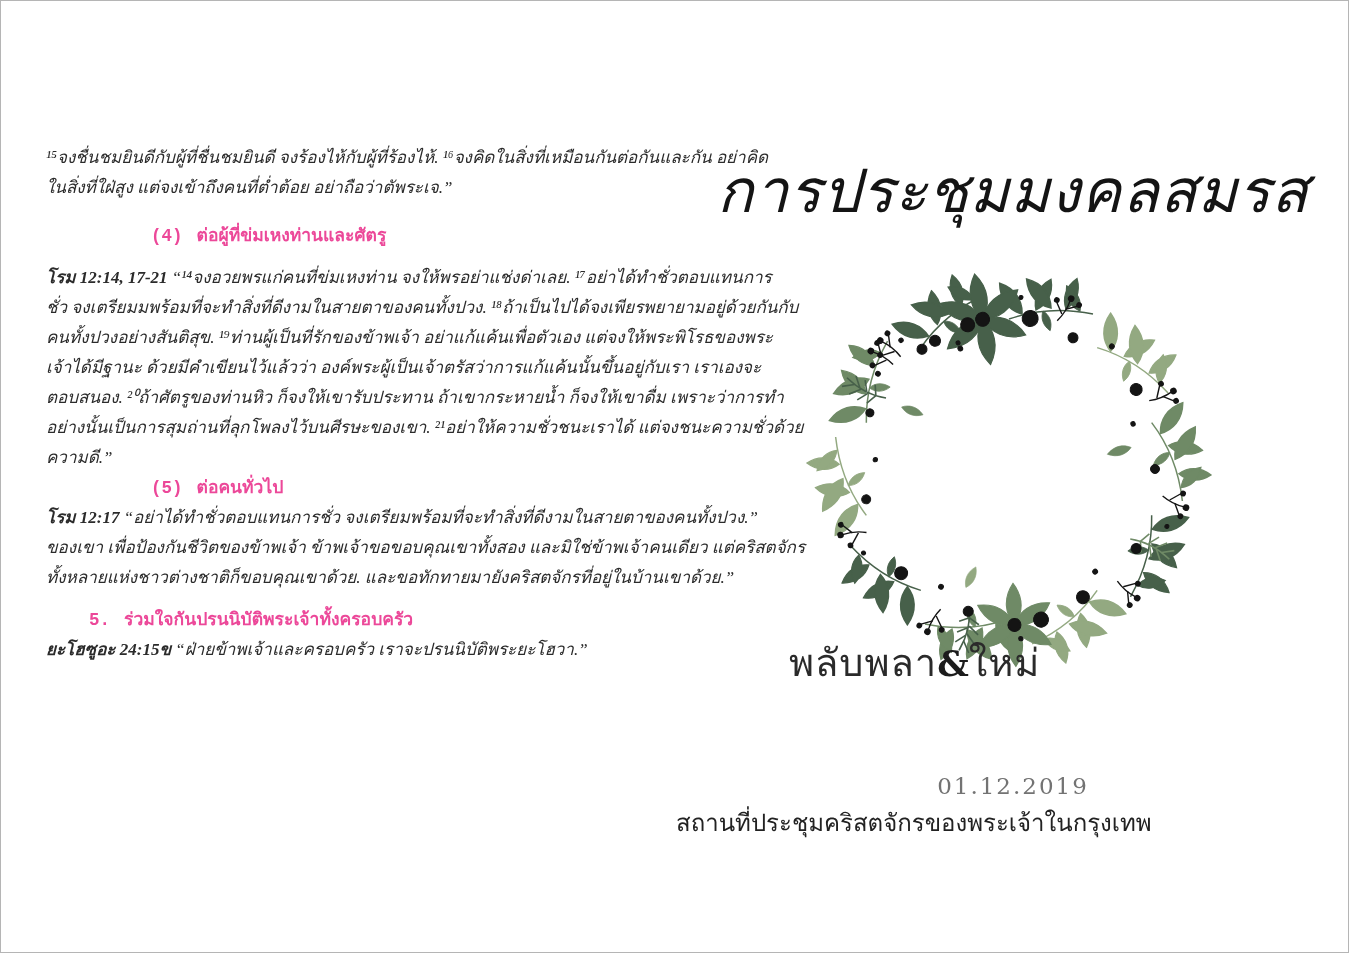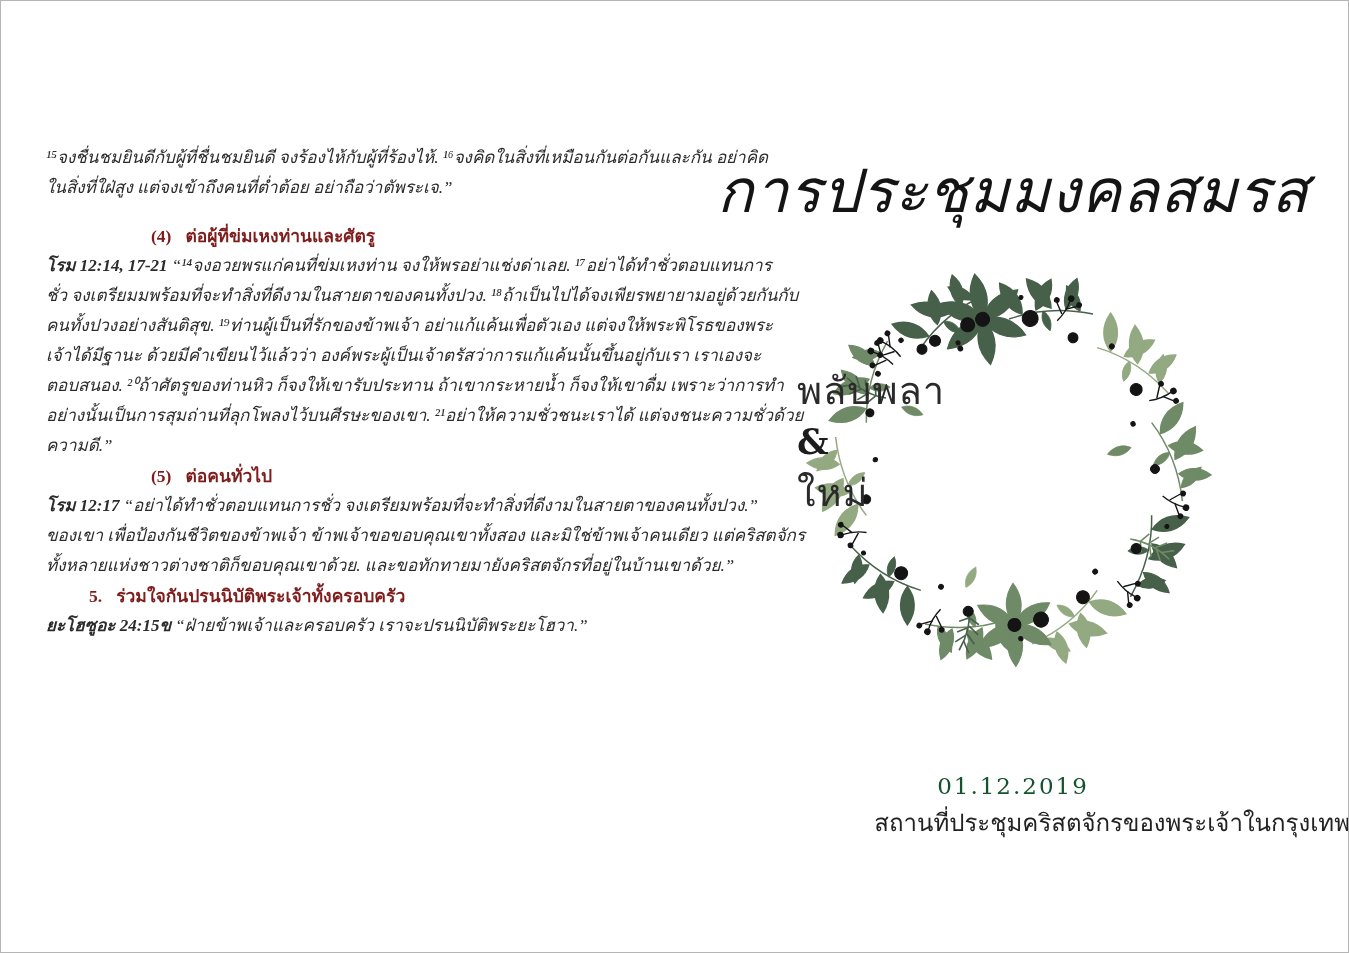--- a/index.html
+++ b/index.html
@@ -7,50 +7,51 @@
     position:relative; width:1349px; height:953px; box-sizing:border-box;
     border:1px solid #b5b5b5; background:#ffffff; overflow:hidden;
     font-family:"Liberation Serif", serif; color:#262626;
   }
   
   .left-col { position:absolute; left:45px; top:142px; width:600px; }
   .para { margin:0; }
   .line { white-space:nowrap; font-size:17px; line-height:30px; font-style:italic; color:#2b2b2b; }
   .ref  { font-weight:bold; font-style:italic; }
   .heading {
-    font-style:normal; font-weight:bold; font-size:17.5px; line-height:30px; color:#7f1d1d;
+    font-style:normal; font-weight:bold; font-size:17.5px; line-height:30px; color:#ec4899;
     white-space:nowrap;
+    font-family:Liberation Mono, monospace;
   }
   .heading .hnum { display:inline-block; }
   .heading .hlabel { display:inline-block; margin-left:14px; }
   .indent-paren { padding-left:105px; }
   .indent-num   { padding-left:43px; }
-  .mt18 { margin-top:18px; } .mt12 { margin-top:0; } .mt8 { }
+  .mt18 { margin-top:18px; } .mt12 { margin-top:12px; } .mt8 { }
   
   .right-col { position:absolute; left:675px; top:0; width:674px; height:953px; }
   .cover-title {
     position:absolute; top:142px; left:0; width:100%; text-align:center;
     font-family:"DejaVu Serif", serif; font-style:italic; font-weight:500;
     font-size:60px; letter-spacing:1px; color:#141414;
   }
   .wreath-wrap { position:absolute; top:248px; left:113px; width:440px; height:440px; }
   .wreath-wrap svg { display:block; }
   .names {
-    position:absolute; left:8px; top:0; width:440px; height:440px;
-    display:flex; flex-direction:column; align-items:flex-start; box-sizing:border-box;
+    position:absolute; left:0; top:0; width:440px; height:440px;
+    display:flex; flex-direction:row; align-items:flex-end; box-sizing:border-box;
     padding-top:116px; font-family:"DejaVu Sans", sans-serif; color:#2a2a2a;
   }
   .name-line { font-size:38px; line-height:52px; letter-spacing:1px; }
   .amp { font-family:"DejaVu Serif", serif; font-weight:bold; font-size:35px; line-height:50px; color:#1c1c1c; }
   .cover-date {
     position:absolute; top:772px; left:0; width:100%; text-align:center;
-    font-family:"DejaVu Serif", serif; font-size:23px; letter-spacing:2px; color:#14532d;
+    font-family:"DejaVu Serif", serif; font-size:23px; letter-spacing:2px; color:#737373;
   }
   .cover-venue {
-    position:absolute; top:802px; left:0; width:100%; text-align:right;
+    position:absolute; top:802px; left:0; width:100%; text-align:left;
     font-family:"DejaVu Sans", sans-serif; font-size:24px; color:#222222;
   }
   
   .c1 { fill:#47604a; stroke:#47604a; }
   .c2 { fill:#6f8a66; stroke:#6f8a66; }
   .c3 { fill:#93a981; stroke:#93a981; }
   .blk { fill:#141414; stroke:#141414; }
 </style>
 </head>
 <body>

